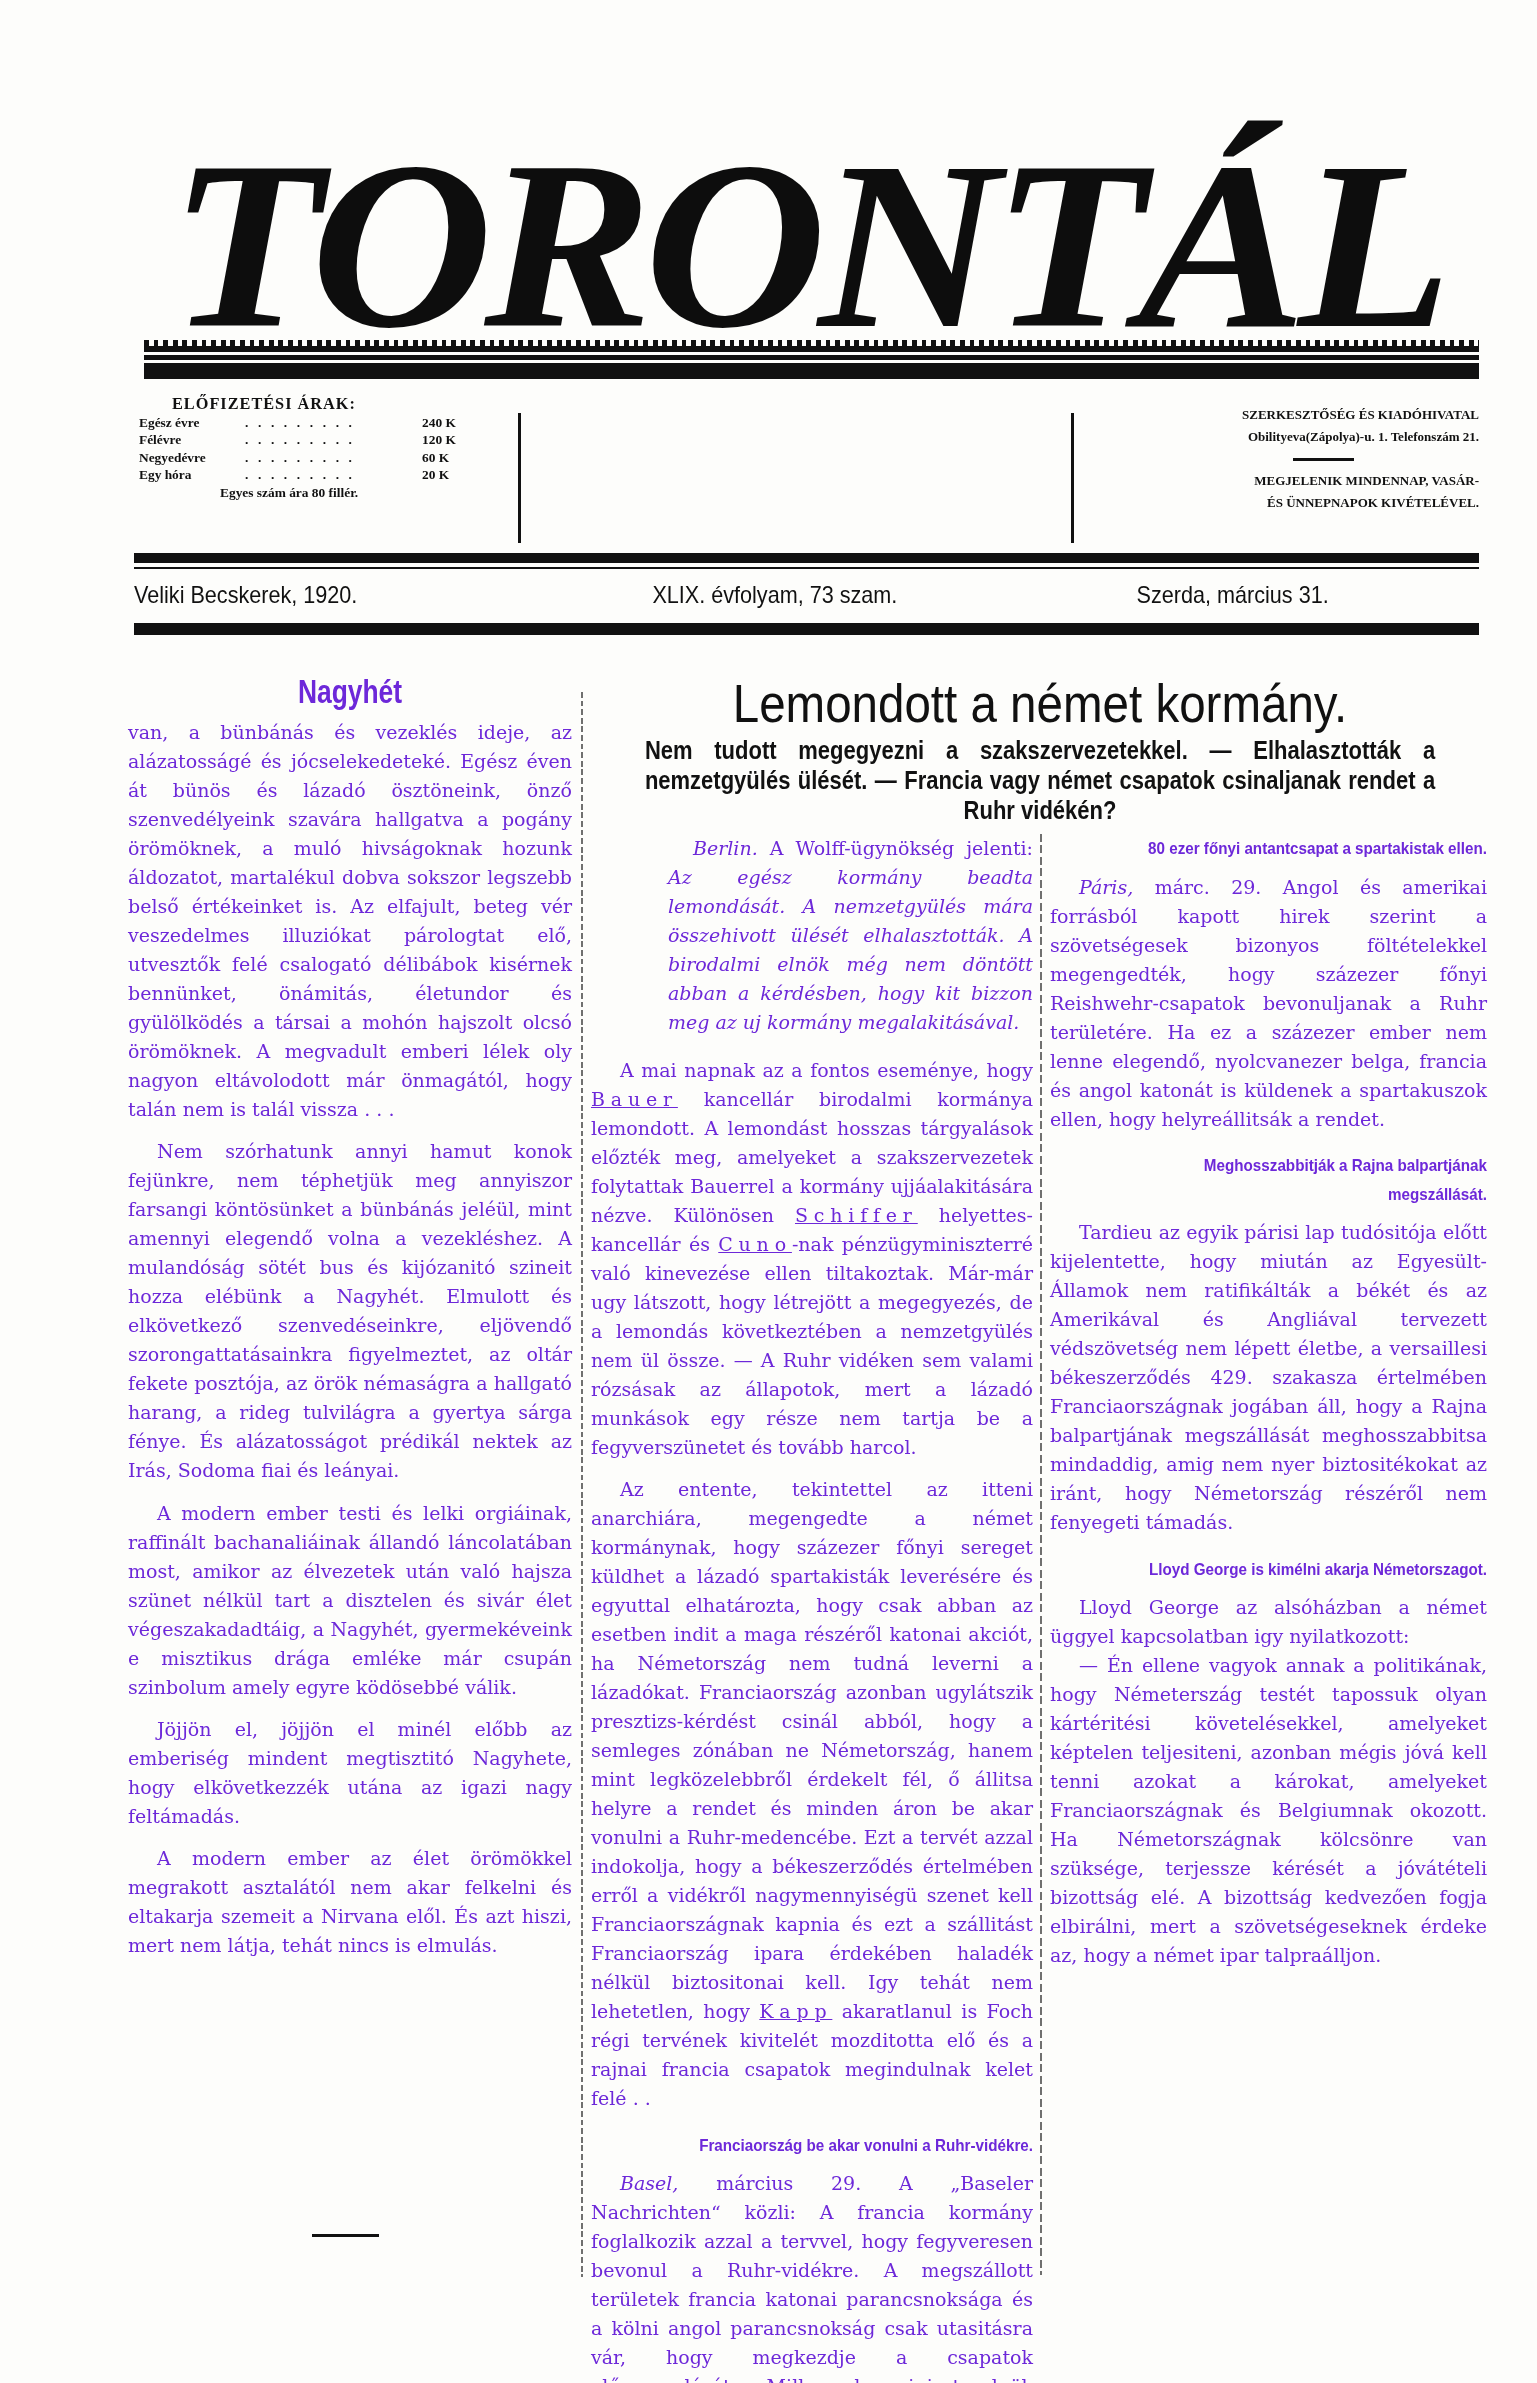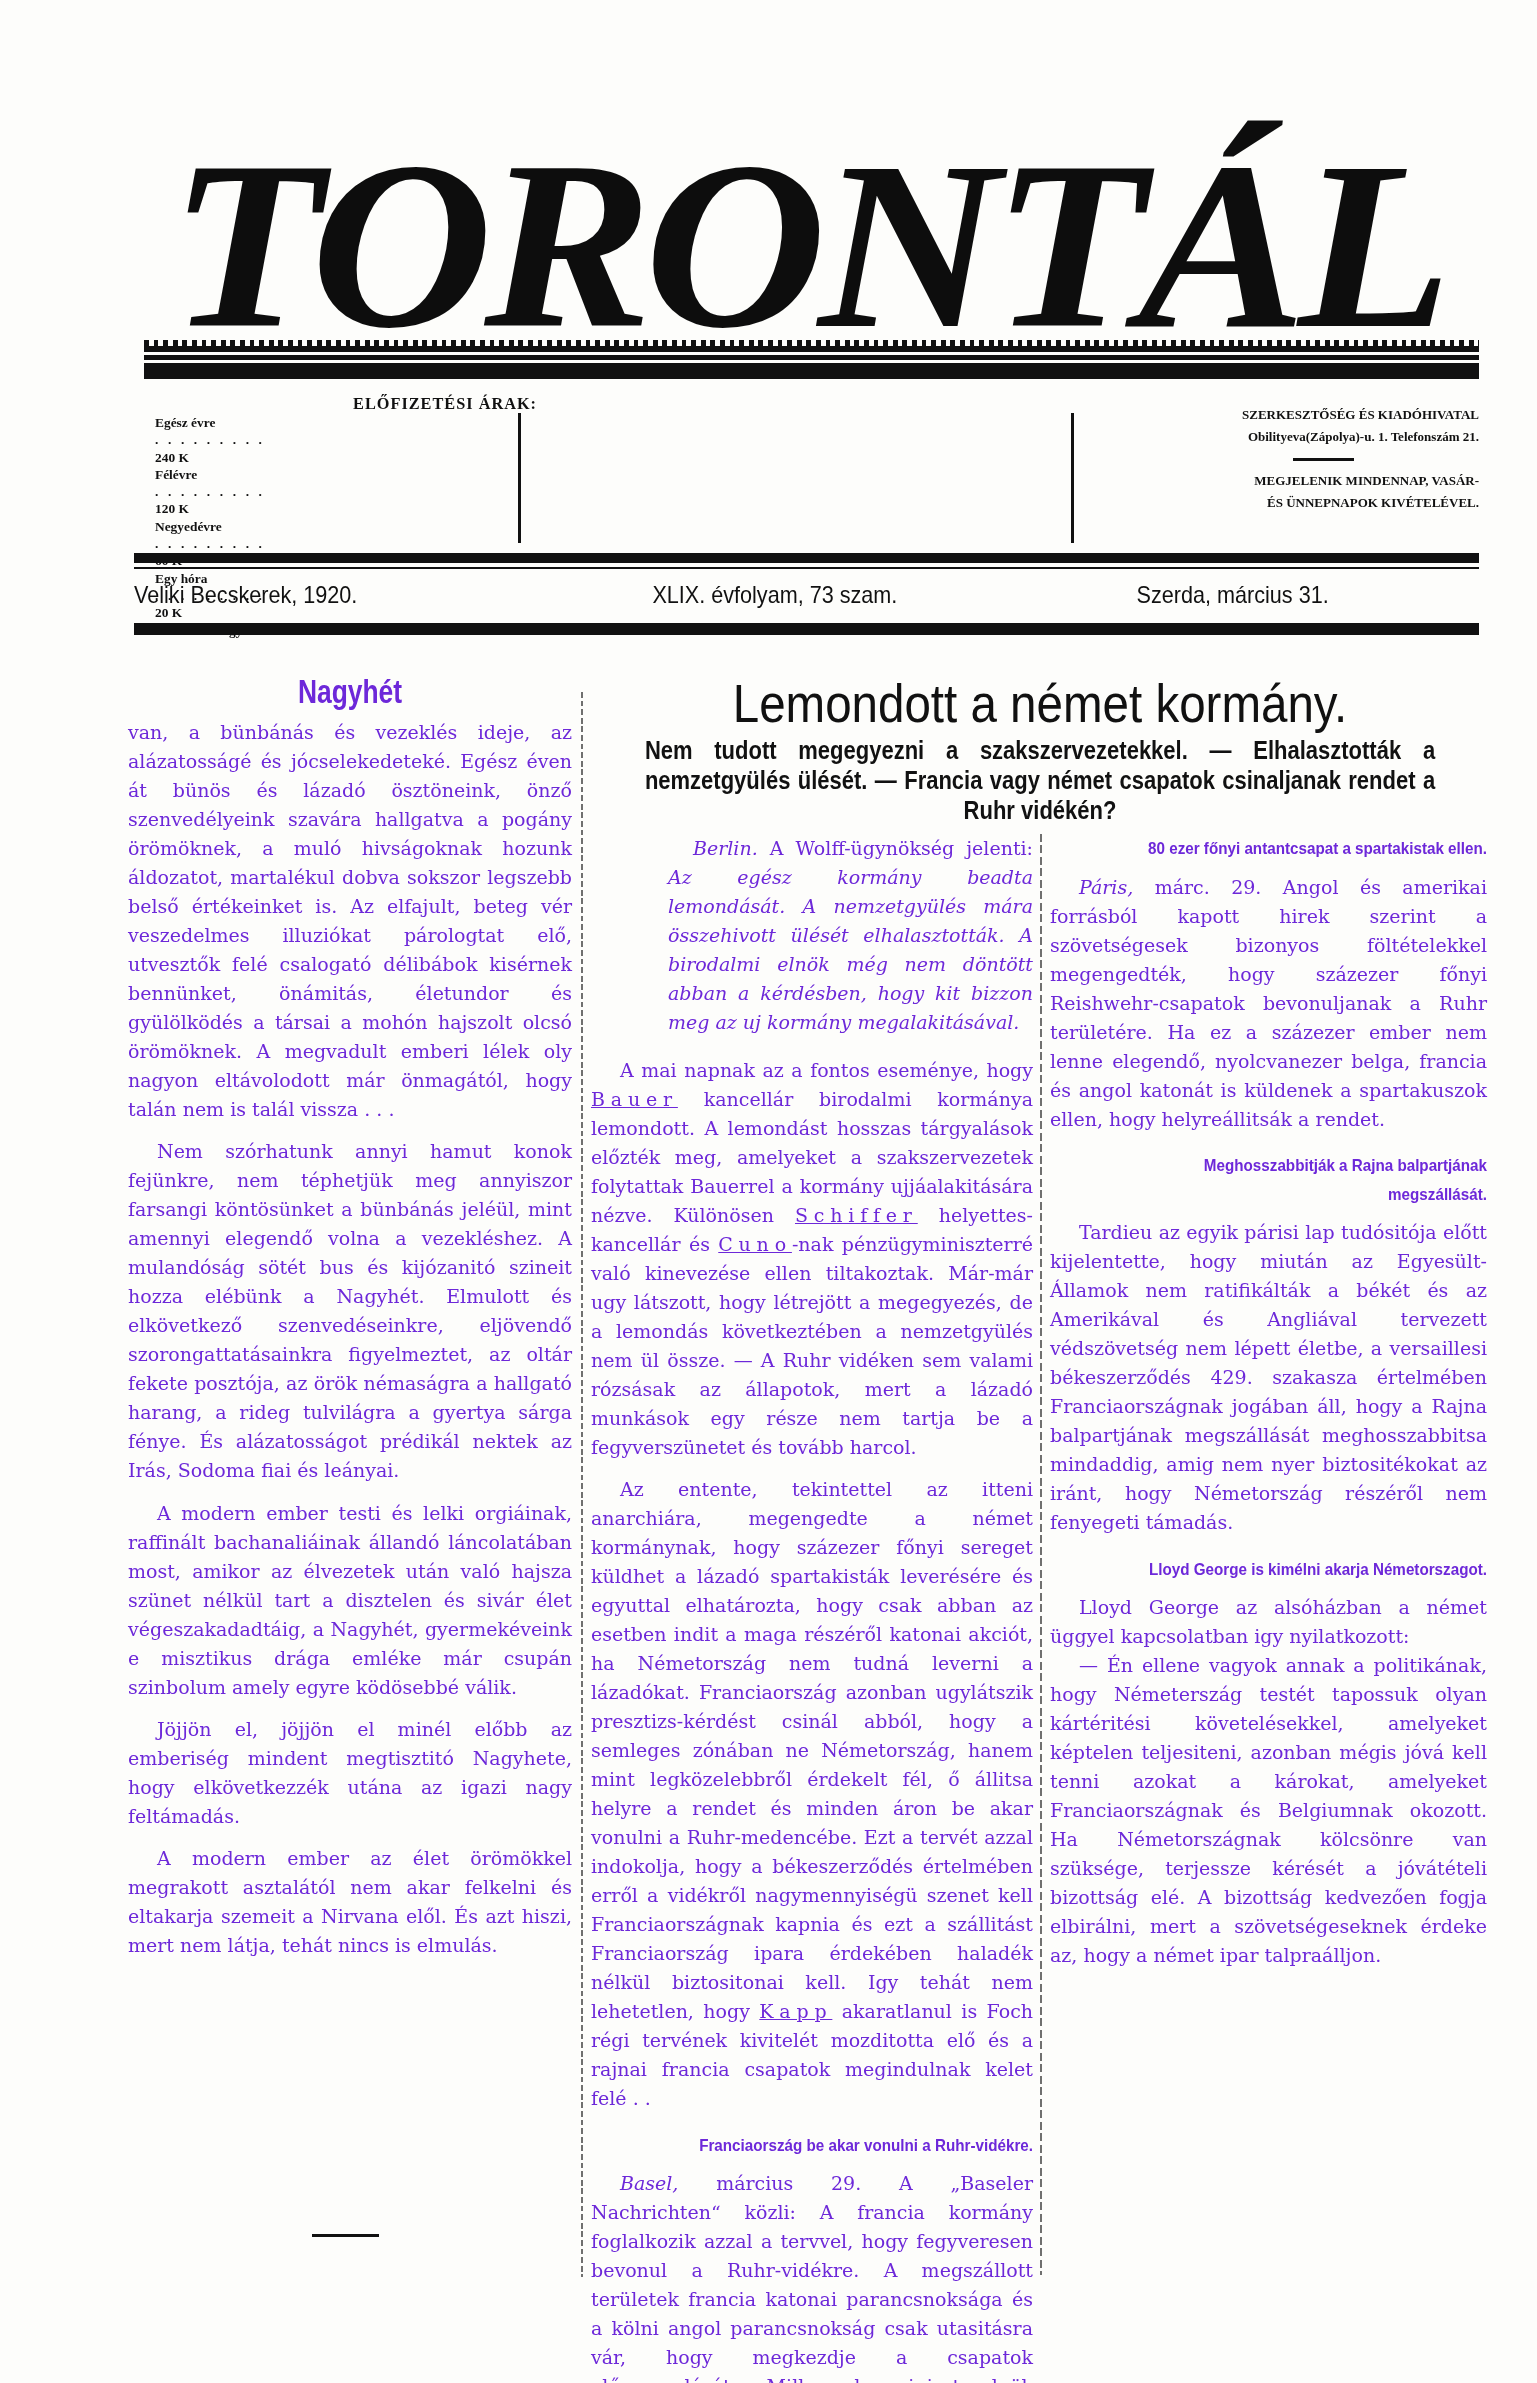--- a/index.html
+++ b/index.html
@@ -10,22 +10,22 @@
   #masthead { left: 134px; top: 144px; width: 1345px; height: 221px; font-style: italic; }
   #title { left: 0; top: 0; width: 1345px; text-align: center; font-family: "Liberation Serif", serif; font-weight: bold; font-size: 240px; line-height: 202px; letter-spacing: -7.7px; transform: scaleX(1.05); color: #0d0d0d; }
   #title-rule { left: 9.6px; top: 202px; width: 1335px; height: 33px; background: repeating-linear-gradient(180deg, #111 0 5.8px, #fdfdfb 5.8px 8.6px, #111 8.6px 14.4px, #fdfdfb 14.4px 17.3px, #111 17.3px 33px); }
   #title-rule::before { content:""; position:absolute; left:0; top:-5.8px; width:100%; height:7.7px; background: repeating-linear-gradient(90deg, #111 0 4.8px, transparent 4.8px 9.6px); }
 
   
   .rule-heavy { background:#111; height: 9.6px; }
   .rule-thin { background:#111; height: 1.9px; }
   #info-band { left: 134px; top: 394px; width: 1345px; height: 173px; font-family: "Liberation Serif", serif; }
   #prices { left: 0; top: 0; width: 403px; }
-  #prices-title { text-align: right; font-weight: bold; font-size: 16.3px; letter-spacing: 1px; margin-left: 38px; }
-  .price-row { display: flex; font-weight: bold; font-size: 13.4px; line-height: 17.3px; margin-left: 21px; width: 341px; flex-direction: column; }
+  #prices-title { text-align: left; font-weight: bold; font-size: 16.3px; letter-spacing: 1px; margin-left: 38px; }
+  .price-row { display: flex; font-weight: bold; font-size: 13.4px; line-height: 17.3px; margin-left: 5px; width: 341px; }
   .price-row .lbl { width: 106px; white-space: nowrap; }
   .price-row .dots { flex: 1; letter-spacing: 9.6px; overflow: hidden; white-space: nowrap; }
   .price-row .val { width: 58px; text-align: left; }
   #single-price { font-weight: bold; font-size: 13.4px; margin-left: 86px; margin-top: 1.9px; }
   .vline { width: 2.9px; background: #111; }
   #center-info { left: 403px; top: 19px; width: 615px; text-align: center; }
   #subtitle { font-weight: bold; font-size: 21px; letter-spacing: 0.3px; }
   #editor { font-weight: bold; font-size: 13.4px; margin-top: 27px; }
   #right-info { left: 1018px; top: 9.6px; width: 327px; text-align: right; font-weight: bold; font-size: 13px; line-height: 22px; }
   #right-info .small-rule { display:inline-block; width: 61px; height: 2.9px; background:#111; vertical-align: middle; margin-right: 125px; }

